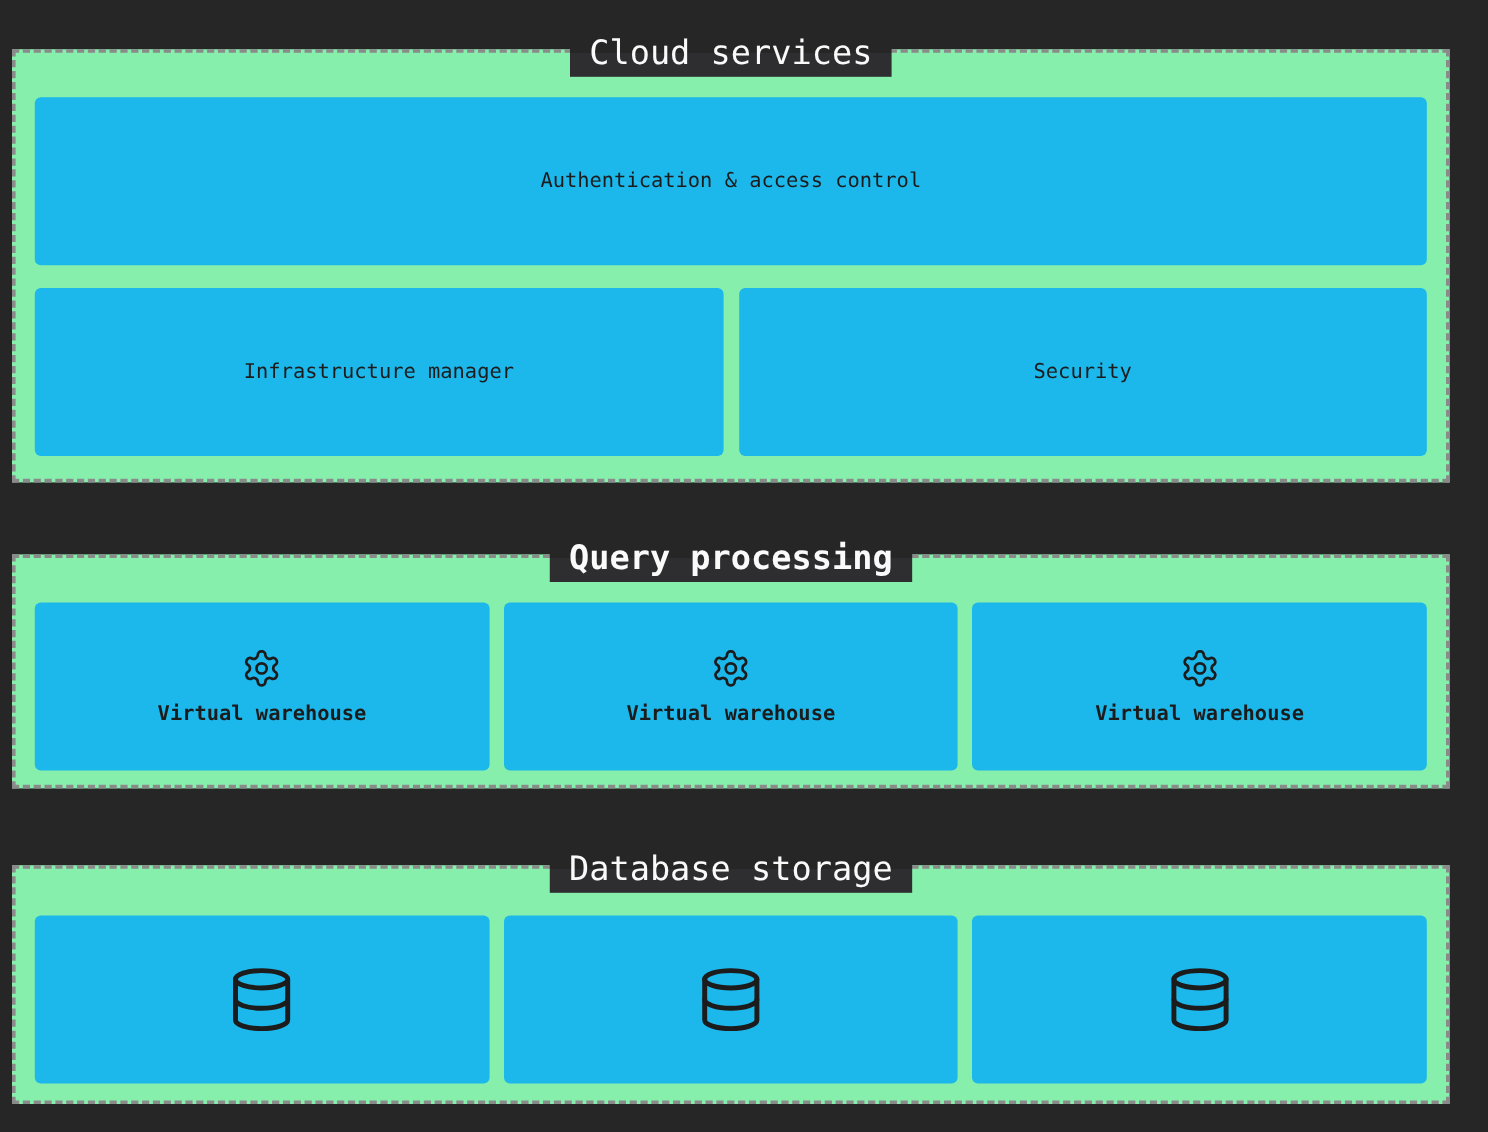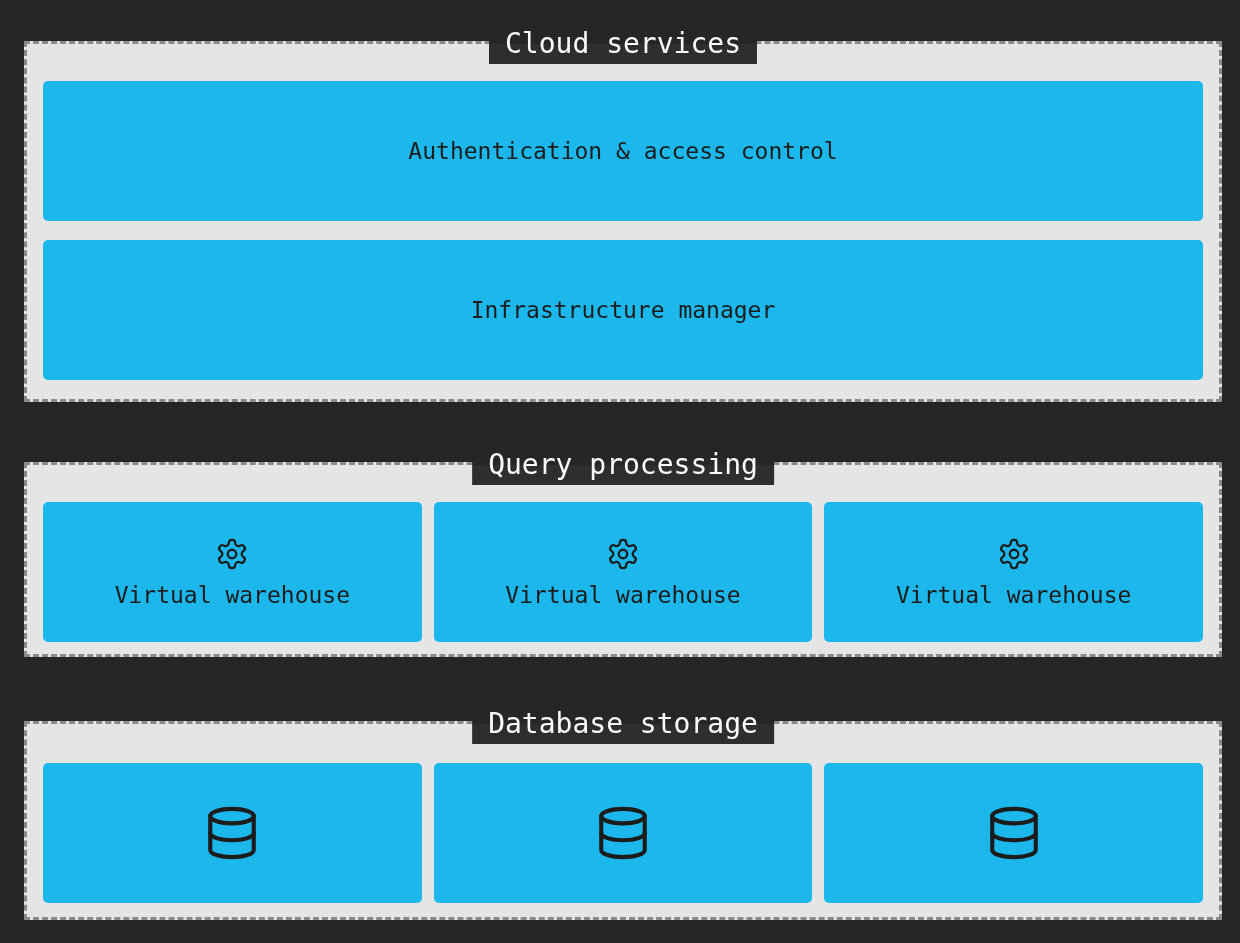--- a/index.html
+++ b/index.html
@@ -5,28 +5,28 @@
   html, body { margin: 0; padding: 0; }
   body {
     width: 1240px; height: 943px;
     position: relative;
     background: #262626;
     overflow: hidden;
     font-family: "DejaVu Sans Mono", "Liberation Mono", monospace;
   }
   .section {
     position: absolute;
-    left: 24px;
+    left: 10px;
     width: 1198px;
     box-sizing: border-box;
     border: 3px dashed #8a8a8a;
-    background: #e5e5e5;
+    background: #86efac;
   }
   #sec-cloud { top: 41px;  height: 361px; padding: 37px 16px 0 16px; }
-  #sec-query { top: 462px; height: 195px; padding: 37px 16px 0 16px; }
+  #sec-query { top: 462px; height: 195px; padding: 37px 16px 0 16px; font-weight: bold; }
   #sec-db    { top: 721px; height: 199px; padding: 39px 16px 0 16px; text-decoration: underline; }
 
   .section-title {
     position: absolute;
     top: -20px;
     left: 50%;
     transform: translateX(-50%);
     height: 40px;
     line-height: 40px;
     padding: 0 16px;
@@ -34,21 +34,21 @@
     color: #fafafa;
     background: linear-gradient(180deg, #262626 0 50%, #2e2e30 50% 100%);
     white-space: nowrap;
     z-index: 2;
   }
 
   .node {
     background: #1cb7eb;
     border-radius: 5px;
     color: #1c1c1c;
-    font-size: 23px;
+    font-size: 17px;
     display: flex;
     align-items: center;
     justify-content: center;
     box-sizing: border-box;
   }
   .wide-node {
     height: 140px;
     margin-bottom: 19px;
   }
   .row { display: flex; }
@@ -70,20 +70,23 @@
 <div>
 
   <section class="section" id="sec-cloud">
     <div class="section-title">Cloud services</div>
     <div class="node wide-node">
       <span class="node-label">Authentication &amp; access control</span>
     </div>
     <div class="row">
       <div class="node">
         <span class="node-label">Infrastructure manager</span>
+      </div>
+      <div class="node">
+        <span class="node-label">Security</span>
       </div>
     </div>
   </section>
 
   <section class="section" id="sec-query">
     <div class="section-title">Query processing</div>
     <div class="row">
       <div class="node">
         <span class="icon">
           <svg width="34" height="34" viewBox="0 0 24 24" fill="none" stroke="#1c1c1c" stroke-width="1.6" stroke-linecap="round" stroke-linejoin="round">

